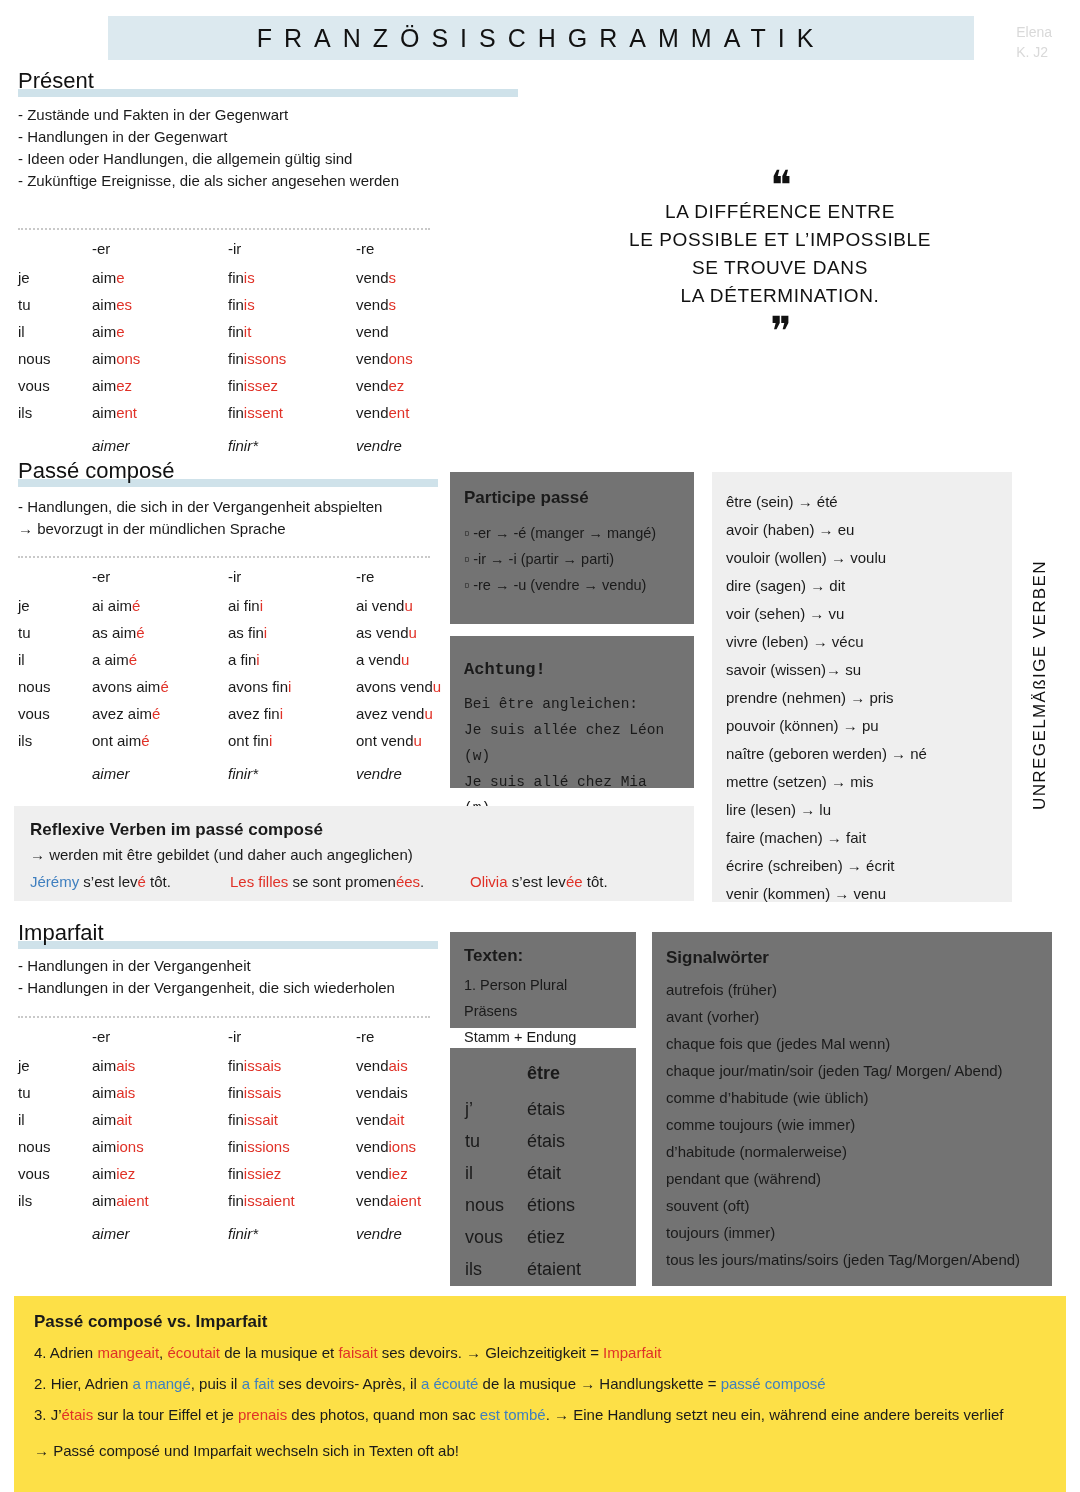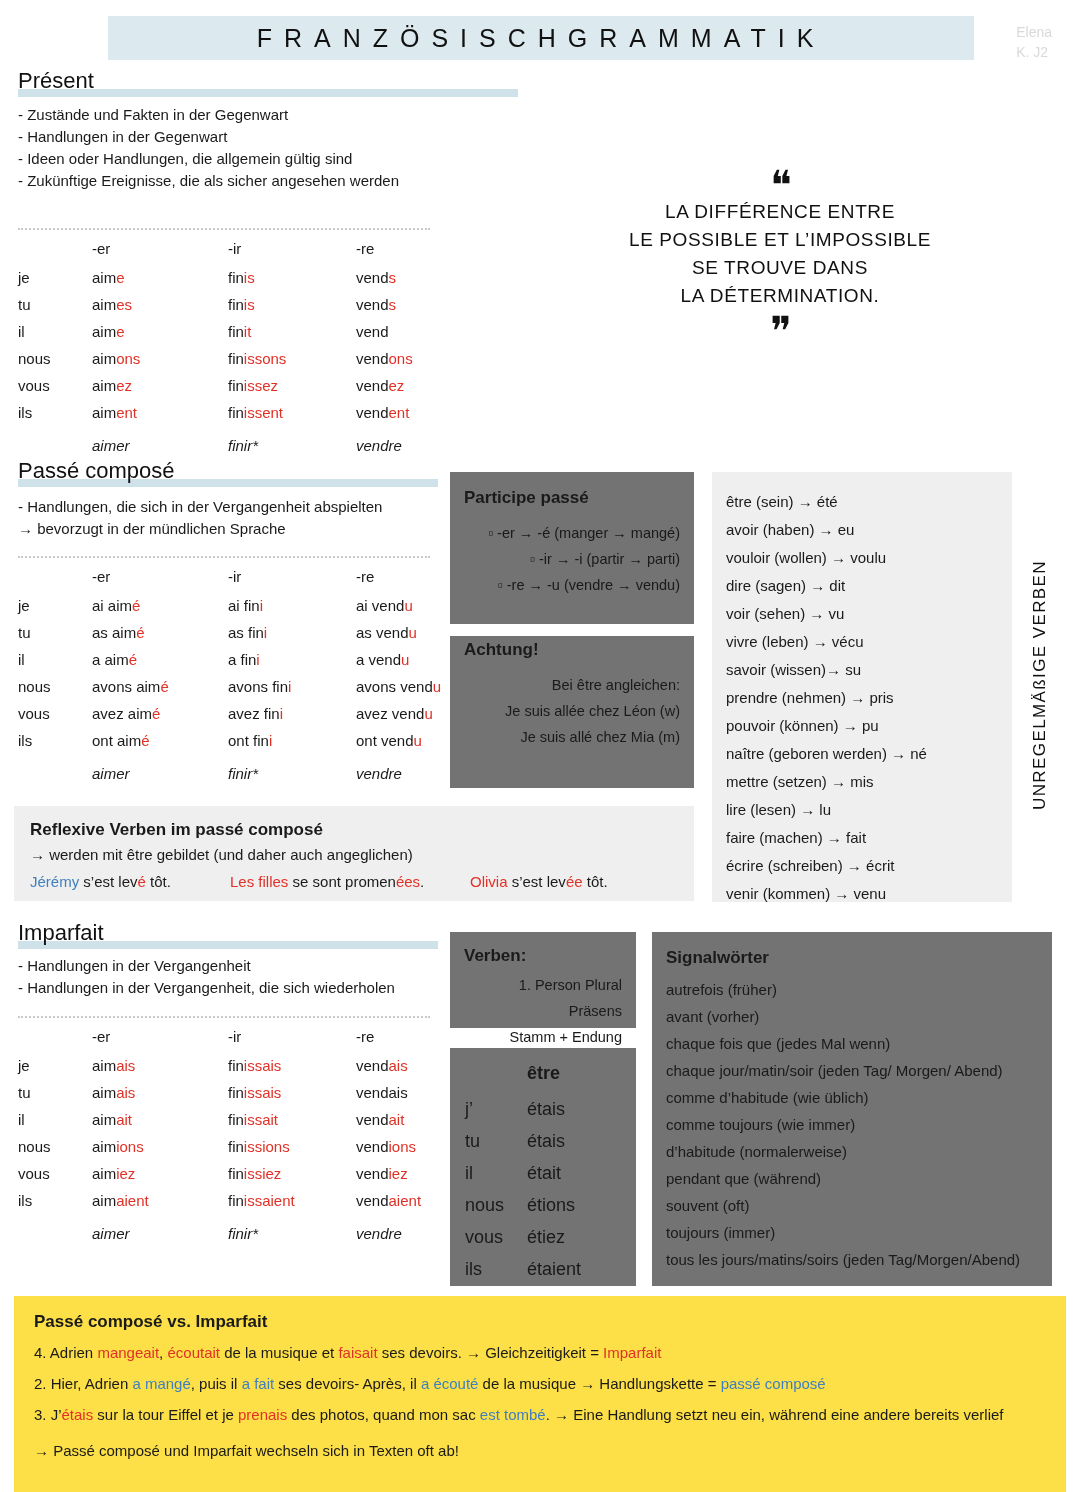--- a/index.html
+++ b/index.html
@@ -81,21 +81,21 @@
     font-size: 19px;
     letter-spacing: 0.6px;
     line-height: 28px;
     color: #111;
   }
   .qmark { font-size: 40px; color: #111; line-height: 26px; letter-spacing: -2px; }
 
   
   .box { position: absolute; background: #737373; }
   .box-title { font-size: 17px; font-weight: bold; margin: 0 0 12px 0; }
-  .box-line { font-size: 15px; line-height: 26px; text-align: right; }
+  .box-line { font-size: 15px; line-height: 26px; }
   .box-line.small { font-size: 14.5px; }
 
   .irr { position: absolute; background: #efefef; }
   .irr-line { font-size: 15px; line-height: 28px; white-space: nowrap; }
 
   .vertical-label {
     position: absolute;
     writing-mode: vertical-rl;
     transform: rotate(180deg);
     font-size: 17px;
@@ -283,21 +283,21 @@
       </table>
   </div>
 
   <div class="box" style="left:450px; top:472px; width:244px; height:152px; padding:16px 14px;">
     <div class="box-title">Participe passé</div>
     <div class="box-line small">▫ -er → -é (manger → mangé)</div>
     <div class="box-line small">▫ -ir → -i (partir → parti)</div>
     <div class="box-line small">▫ -re → -u (vendre → vendu)</div>
   </div>
 
-  <div class="box" style="left:450px; top:636px; width:244px; height:152px; padding:4px 14px;">
+  <div class="box" style="left:450px; top:636px; width:244px; height:152px; padding:24px 14px;font-family:Liberation Mono, monospace;">
     <div class="box-title">Achtung!</div>
     <div class="box-line small">Bei être angleichen:</div>
     <div class="box-line small">Je suis allée chez Léon (w)</div>
     <div class="box-line small">Je suis allé chez Mia (m)</div>
   </div>
 
   <div class="irr" style="left:712px; top:472px; width:300px; height:430px; padding:16px 14px;">
     <div class="irr-line">être (sein) → été</div>
     <div class="irr-line">avoir (haben) → eu</div>
     <div class="irr-line">vouloir (wollen) → voulu</div>
@@ -396,21 +396,21 @@
         <td class="pron"></td>
         <td class="inf c-er">aimer</td>
         <td class="inf c-ir">finir*</td>
         <td class="inf">vendre</td>
       </tr>
     </tbody>
       </table>
   </div>
 
   <div class="box" style="left:450px; top:932px; width:186px; height:96px; padding:14px 14px;">
-    <div class="box-title" style="margin-bottom:6px;">Verben:</div>
+    <div class="box-title" style="margin-bottom:6px;">Texten:</div>
     <div class="box-line small">1. Person Plural Präsens</div>
     <div class="box-line small">Stamm + Endung</div>
   </div>
 
   <div class="box" style="left:450px; top:1048px; width:186px; height:238px; padding:14px 14px;">
     <table style="border-collapse:collapse; font-size:18px;">
       <tbody>
           <tr>
         <td style="width:62px;"></td>
         <td style="font-weight:bold; padding-bottom:14px;">être</td>

